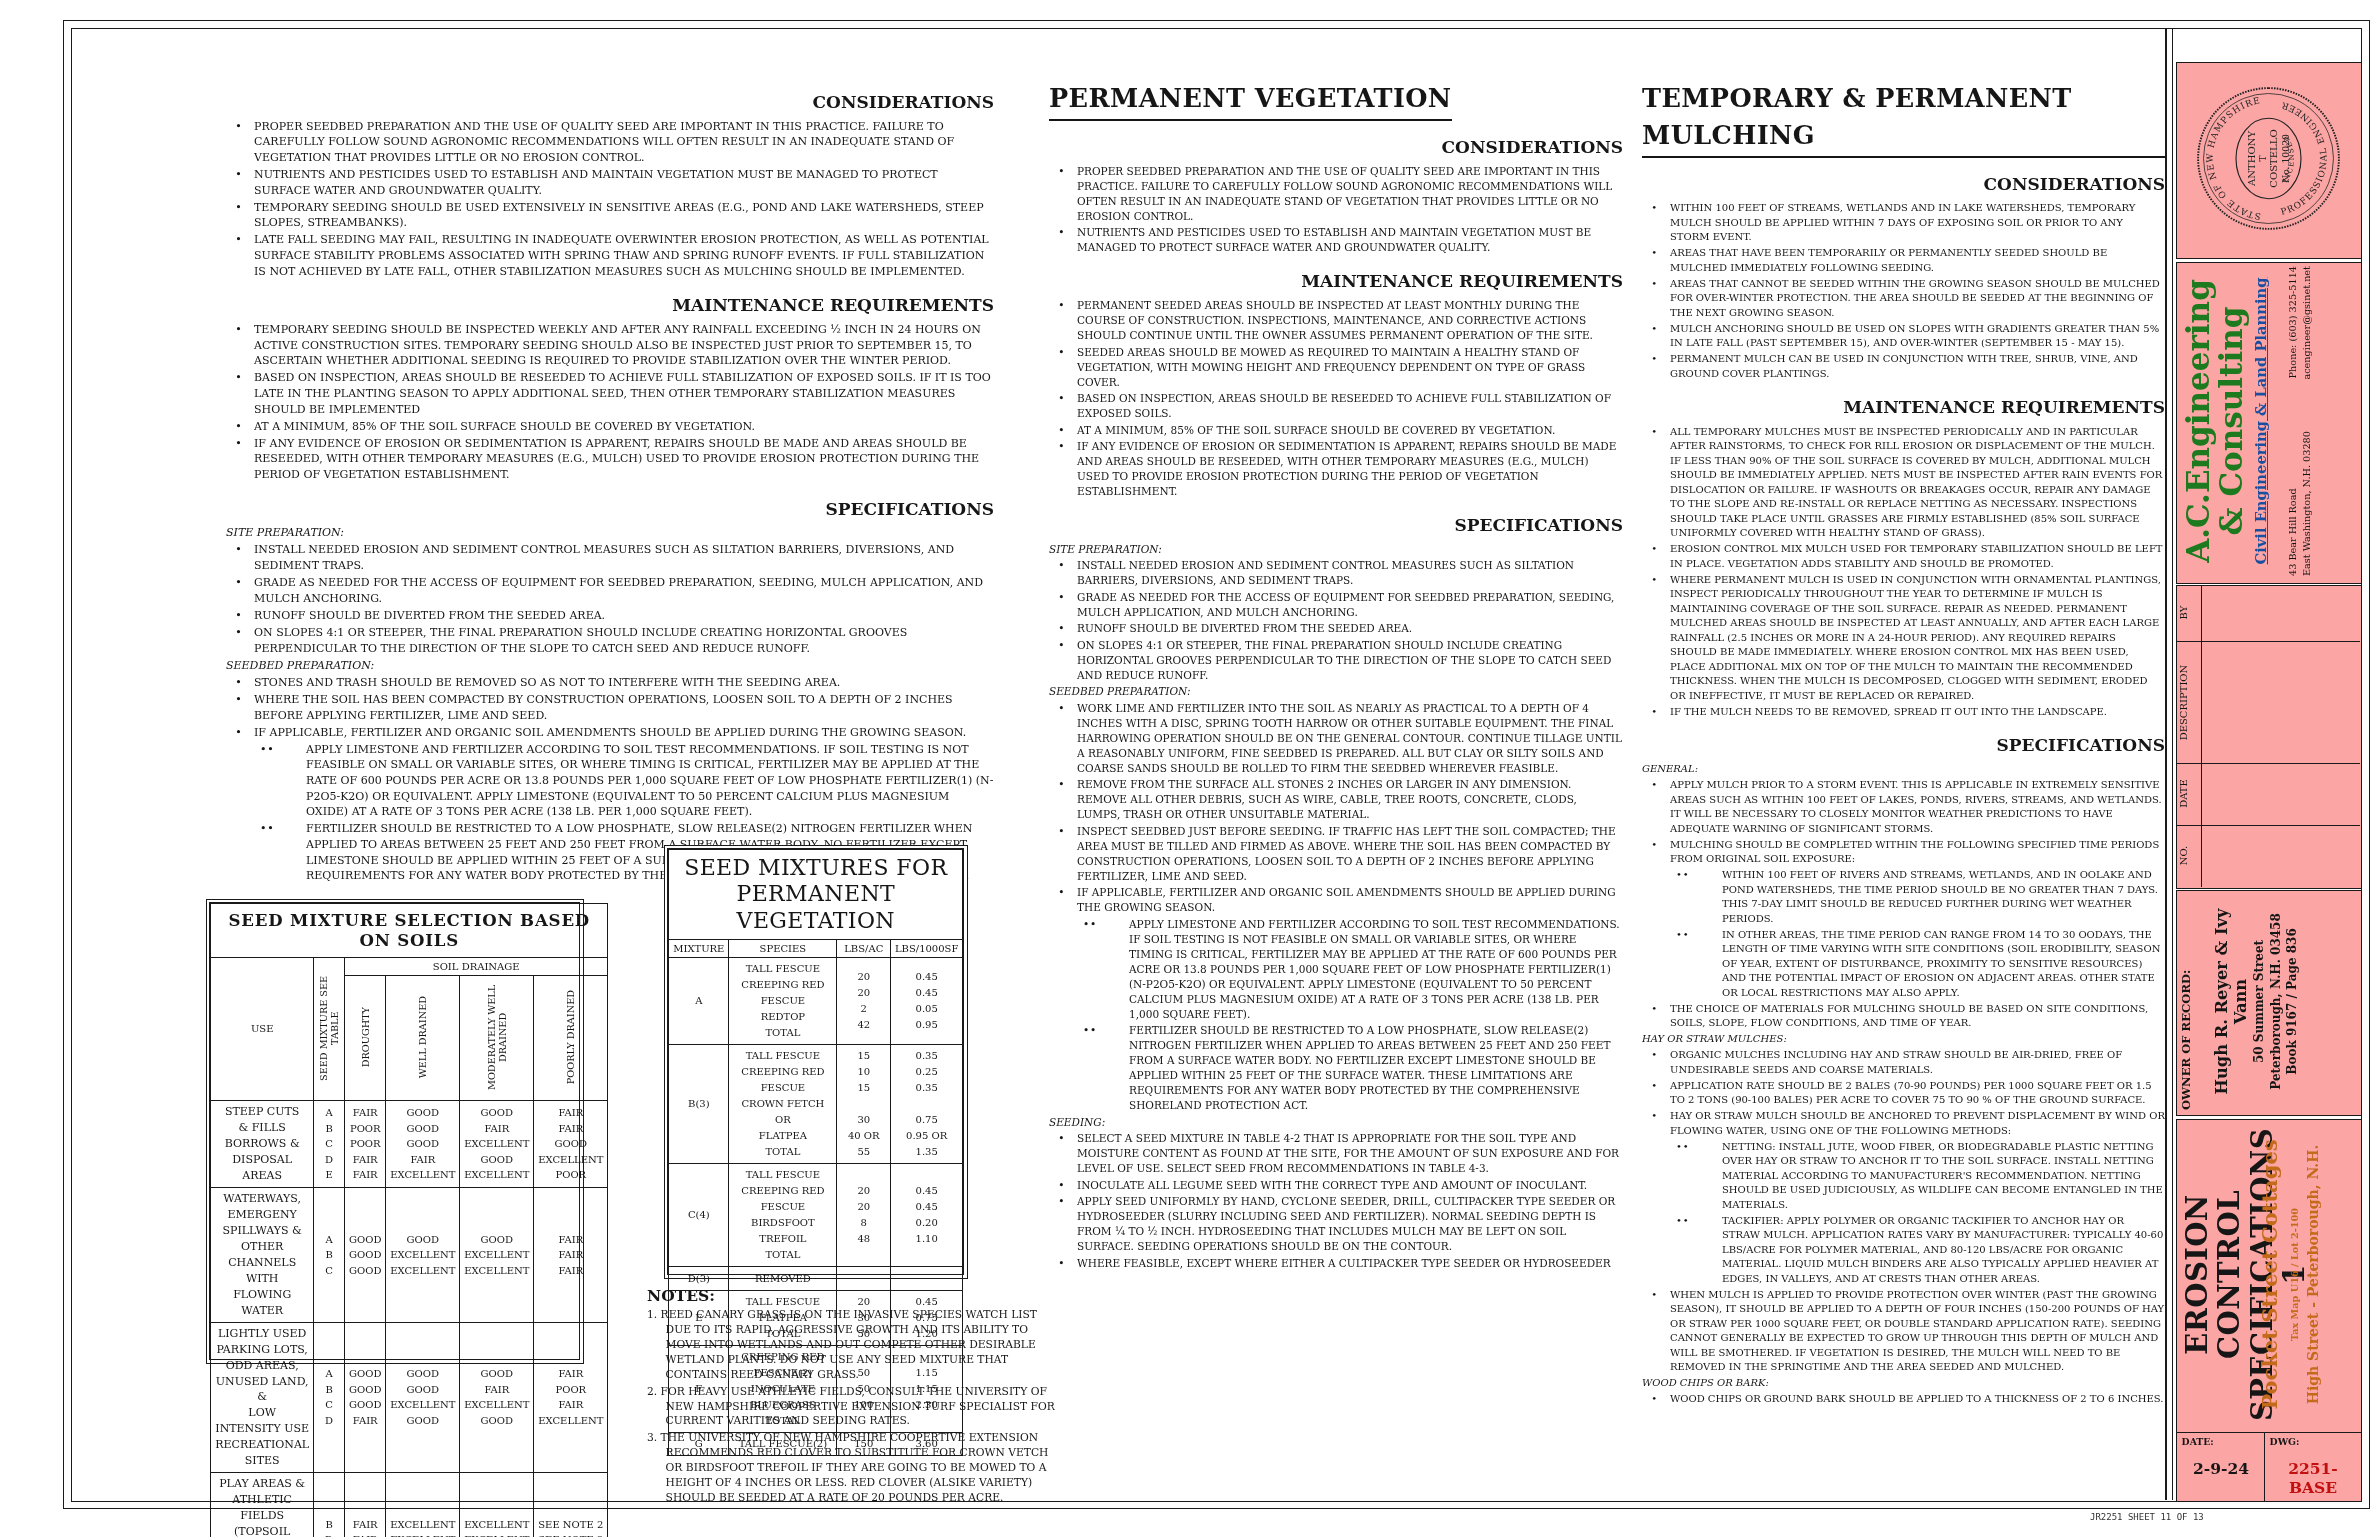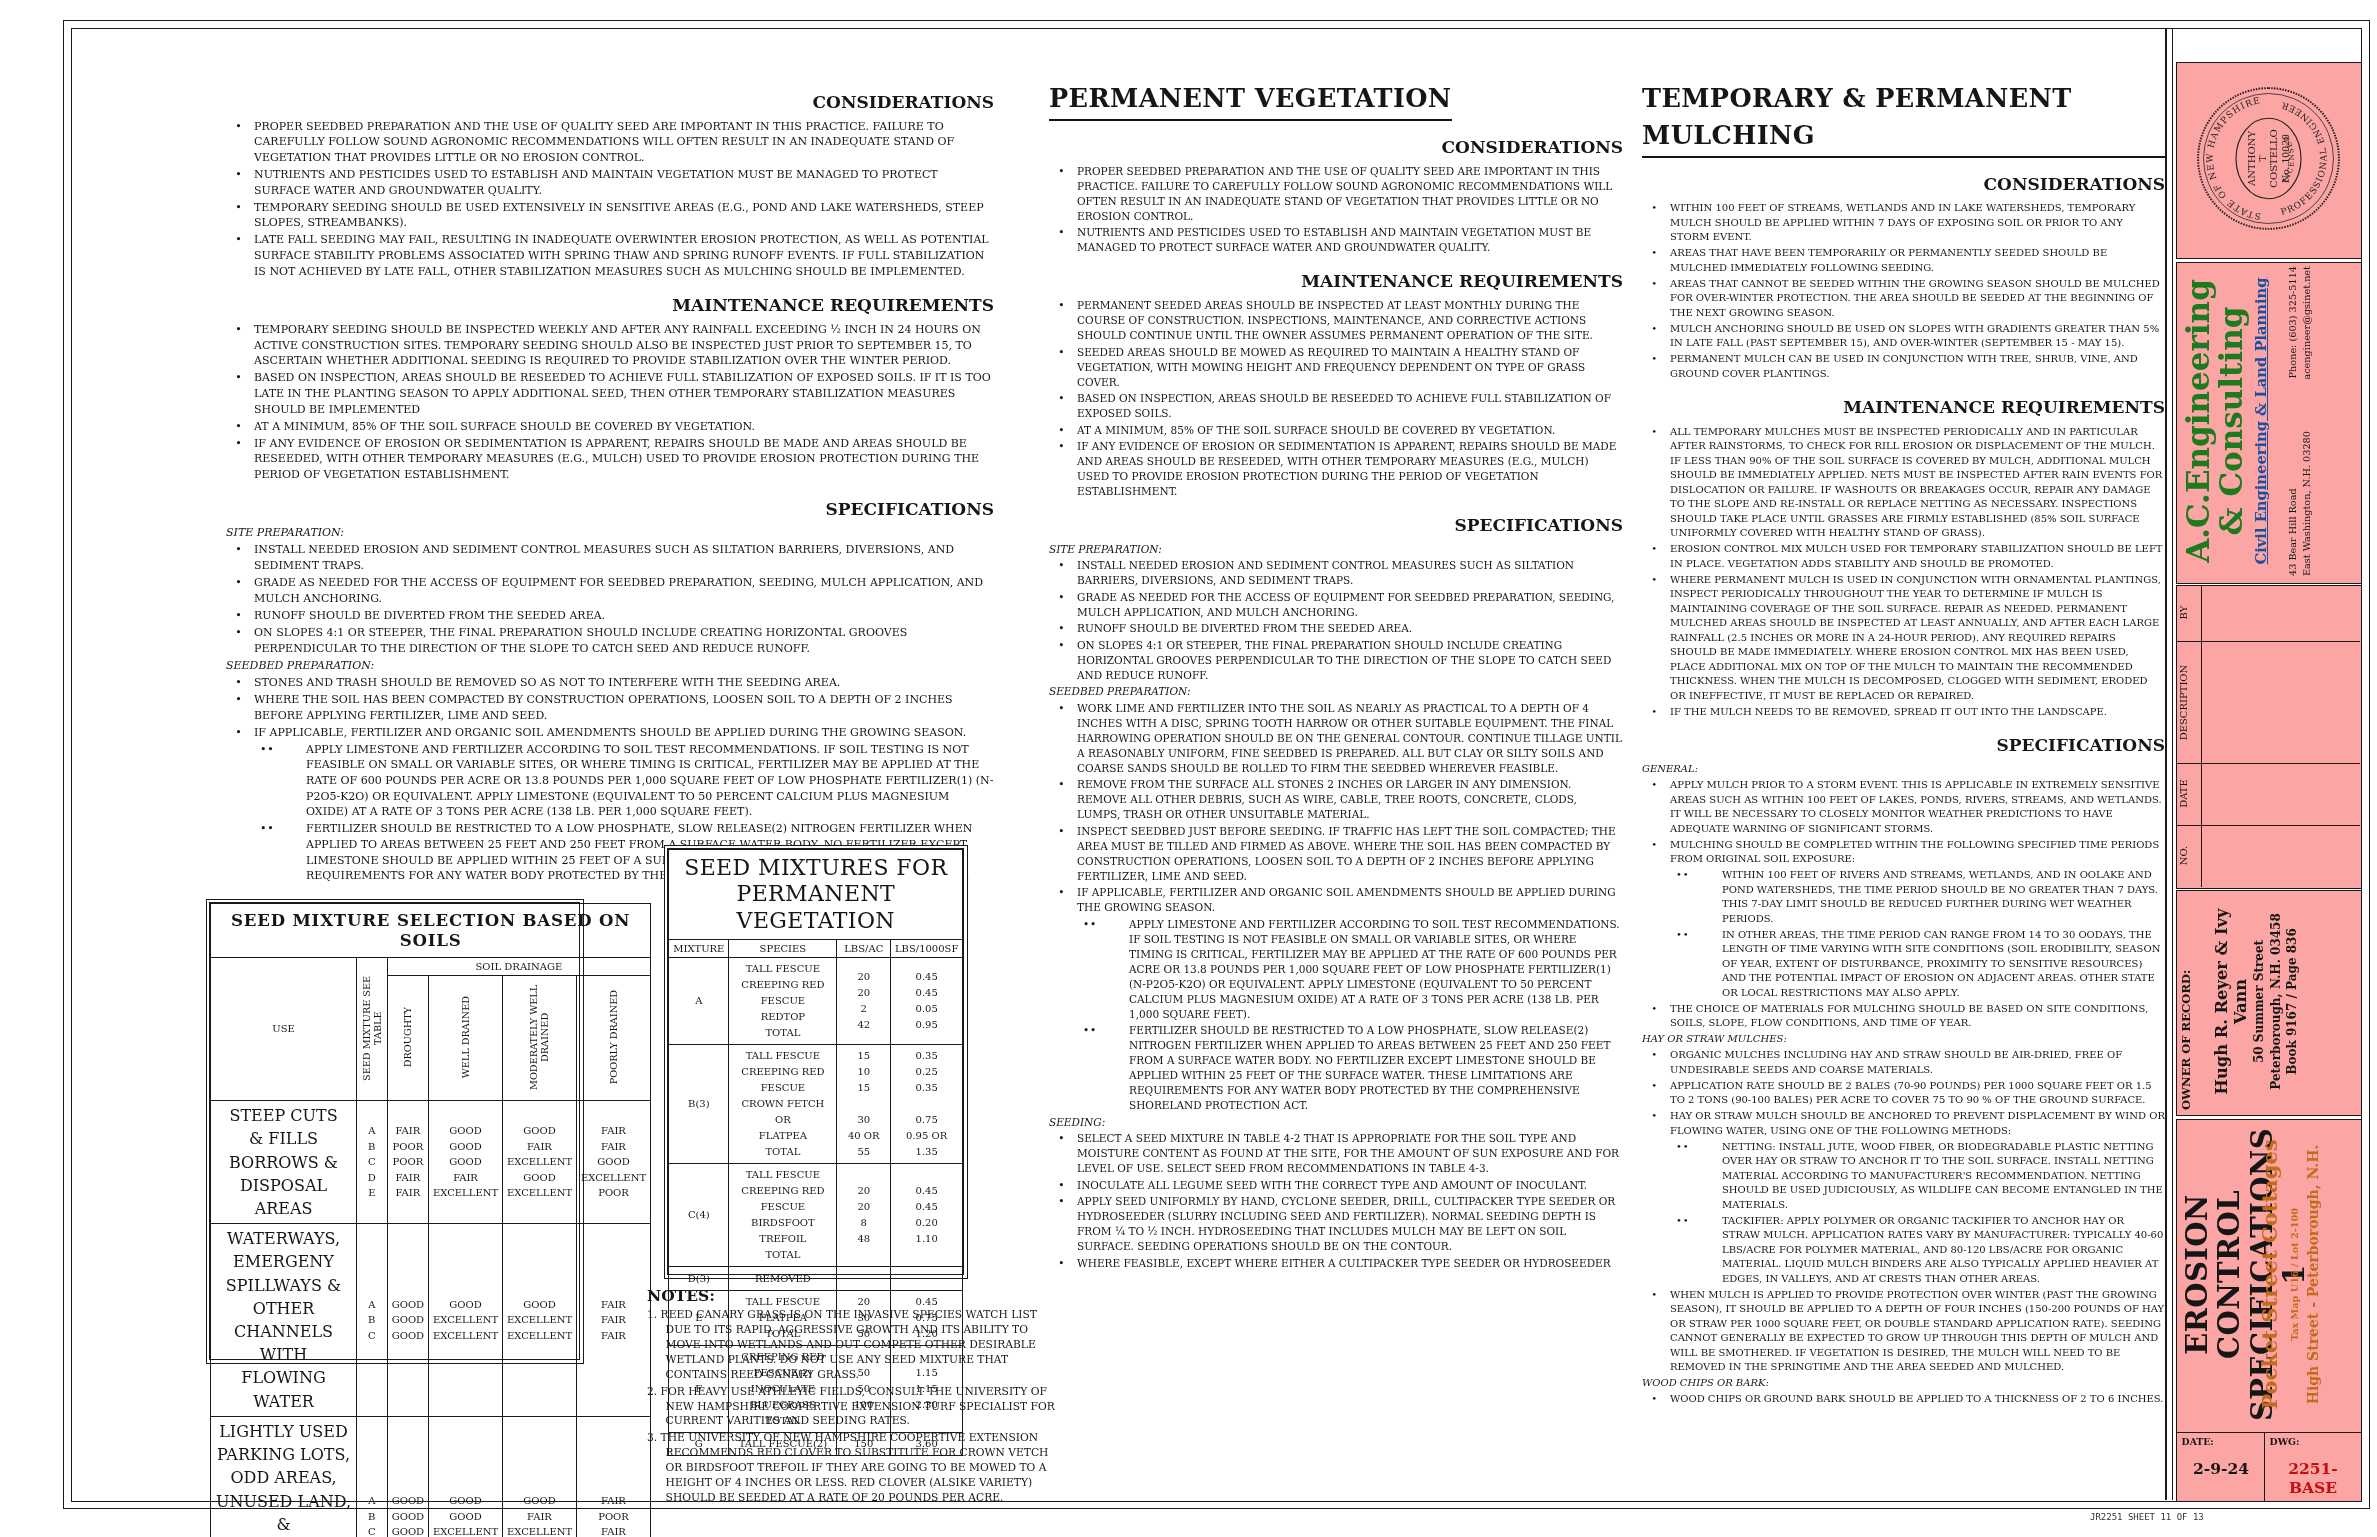--- a/index.html
+++ b/index.html
@@ -30,21 +30,21 @@
   .dblbox{position:absolute;border:1.2px solid #1a1a1a;padding:2.3px;background:#fff;}
   .dblbox-inner{border:0.9px solid #1a1a1a;width:100%;height:100%;box-sizing:border-box;}
   table.sheet-tbl{border-collapse:collapse;width:100%;height:100%;}
   table.sheet-tbl td, table.sheet-tbl th{border:1.1px solid #1a1a1a;padding:3.1px 3.9px;
       font-family:"DejaVu Serif",serif;text-align:center;vertical-align:middle;}
   .soil-title{font-size:16.6px;font-weight:bold;letter-spacing:0.8px;padding:6.2px 3.1px !important;}
   .soil-hdr{font-size:10px;font-weight:normal;}
   .soil-rot{writing-mode:vertical-rl;transform:rotate(180deg);display:inline-block;
             font-size:9.7px;line-height:1.15;max-height:116px;}
   .soil-cell{font-size:10px;line-height:1.55;}
-  .soil-use{font-size:16px;line-height:1.45;}
+  .soil-use{font-size:11px;line-height:1.45;}
   .seed-title{font-size:22px;font-weight:normal;letter-spacing:0.4px;line-height:1.2;padding:4.6px 3.1px !important;}
   .seed-hdr{font-size:10px;font-weight:normal;}
   .seed-cell{font-size:10px;line-height:1.6;}
 
   
   .notes-title{font-weight:bold;font-size:15.5px;margin-bottom:3.1px;}
   .notes-item{font-size:10.7px;line-height:1.4;padding-left:18.6px;text-indent:-18.6px;margin:1.5px 0;
               font-family:"DejaVu Serif",serif;}
 
   

